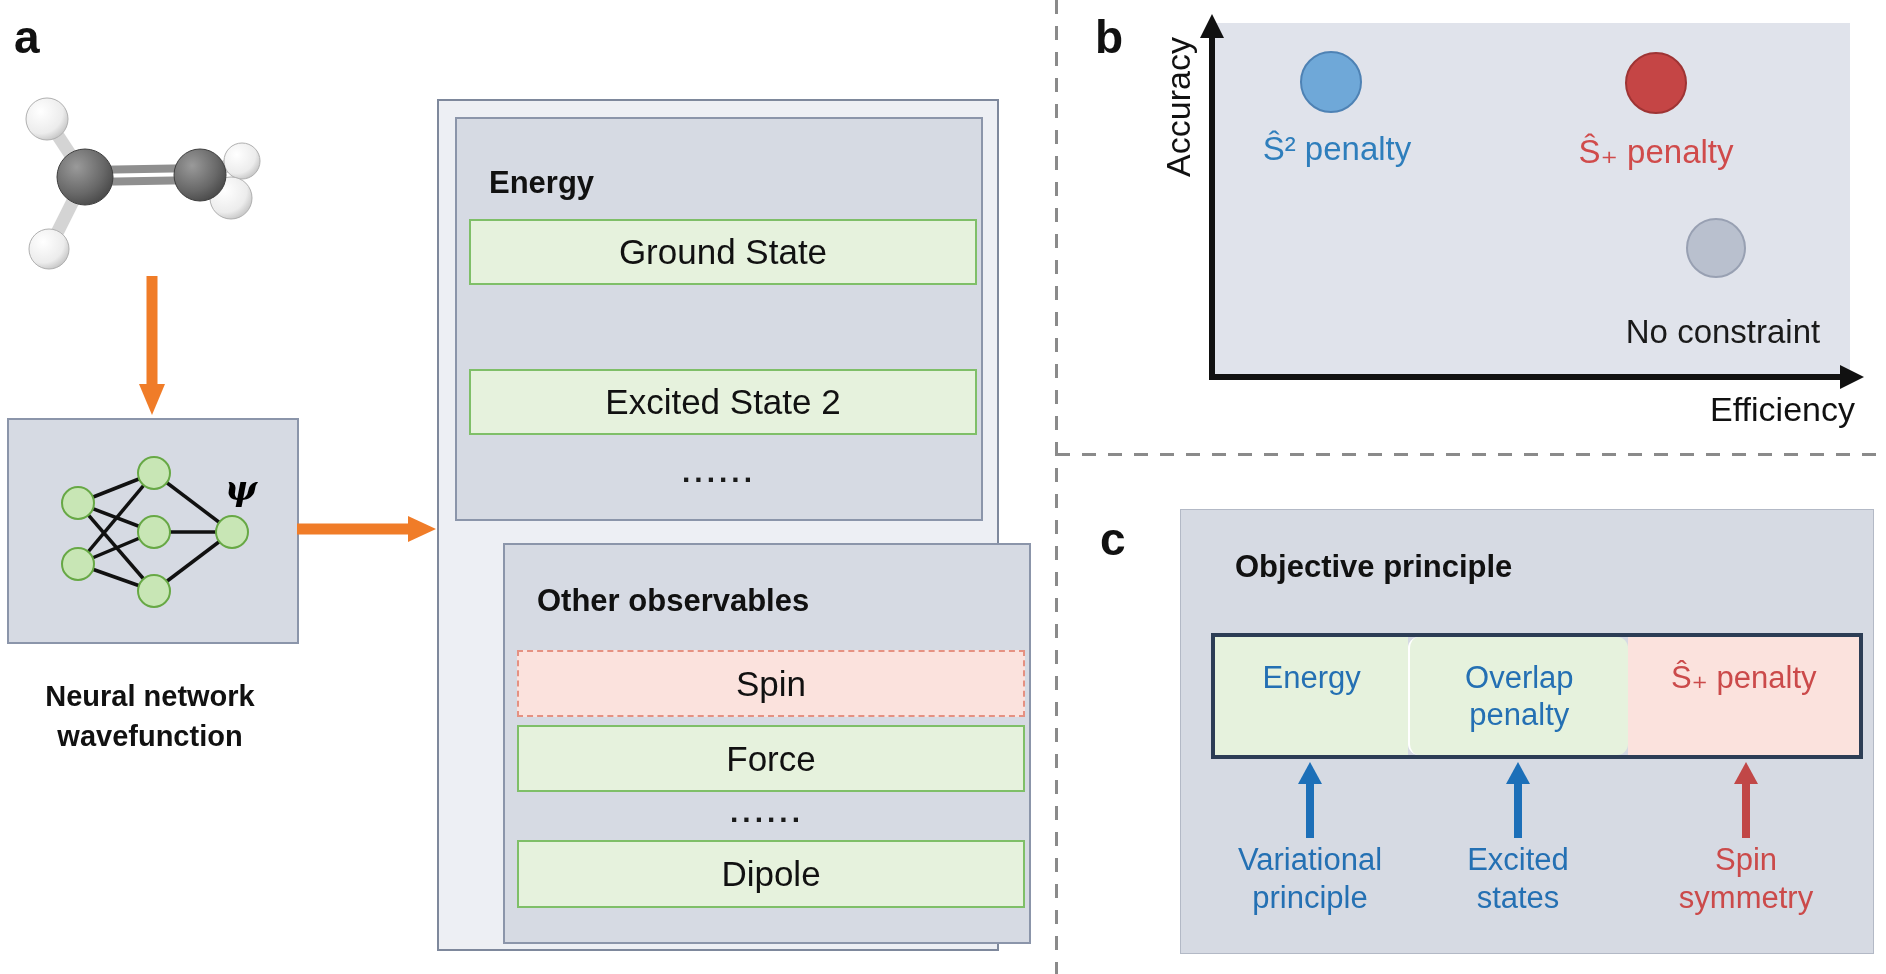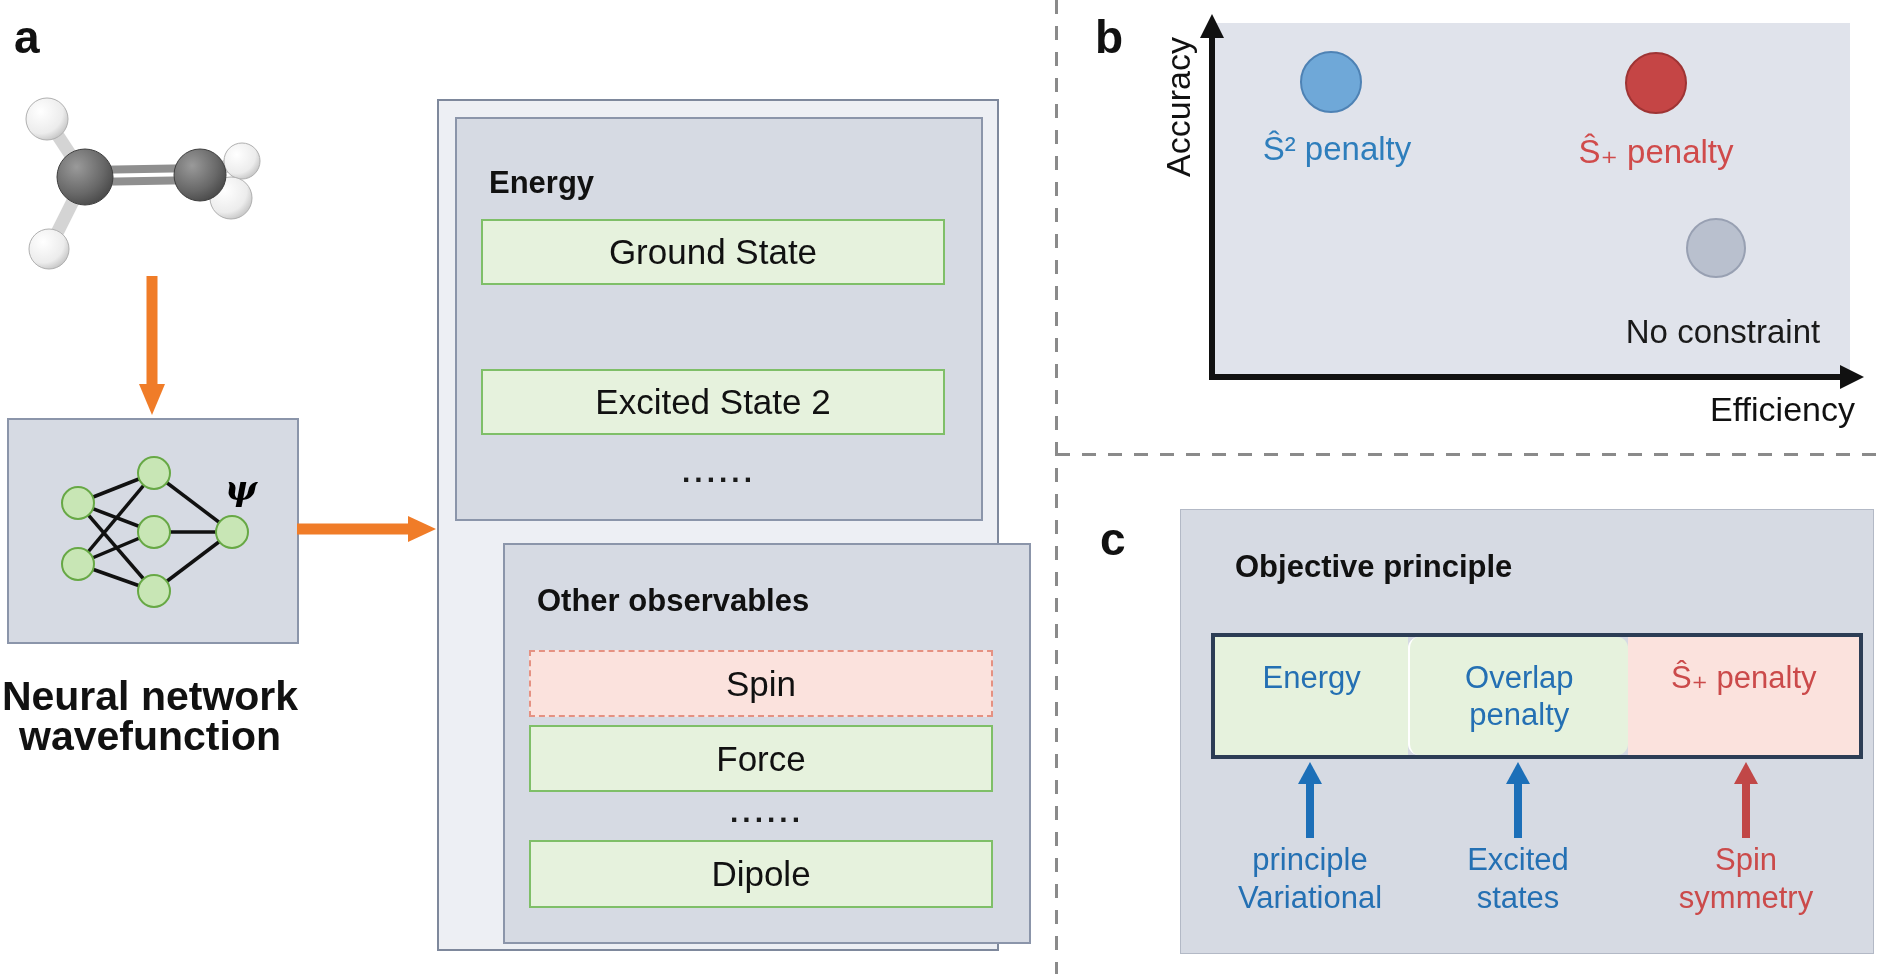--- a/index.html
+++ b/index.html
@@ -7,25 +7,25 @@
     position:relative;width:1886px;height:974px;background:#ffffff;overflow:hidden;
     font-family:"Liberation Sans","DejaVu Sans",sans-serif;color:#1a1a1a;
   }
   .abs{position:absolute;}
   .panel-label{font-size:46px;font-weight:bold;color:#111;line-height:1;}
   
   .dash-v{width:3px;background:repeating-linear-gradient(to bottom,#8a8a8a 0 14px,transparent 14px 26px);}
   .dash-h{height:3px;background:repeating-linear-gradient(to right,#8a8a8a 0 14px,transparent 14px 26px);}
   
   .nn-box{background:#d6dae3;border:2px solid #8b95aa;}
-  .caption{font-size:41px;font-weight:bold;text-align:center;line-height:40px;color:#111;}
+  .caption{font-size:29px;font-weight:bold;text-align:center;line-height:40px;color:#111;}
   .outer-box{background:#edeff4;border:2px solid #7e889c;}
   .inner-panel{background:#d6dae3;border:2px solid #8b95aa;}
   .panel-title{font-size:31px;font-weight:bold;color:#111;white-space:nowrap;}
-  .row{position:absolute;left:24px;width:464px;height:66px;display:flex;align-items:center;justify-content:center;
+  .row{position:absolute;left:12px;width:508px;height:66px;display:flex;align-items:center;justify-content:center;
        font-size:35px;color:#111;box-sizing:border-box;}
   .row.green{background:#e6f2dd;border:2px solid #7fbf68;}
   .row.pink{background:#fbe2dd;border:2px dashed #e59182;}
   .dots{position:absolute;width:468px;left:28px;text-align:center;font-size:30px;font-weight:bold;letter-spacing:4px;color:#1a1a1a;}
   .psi{font-family:"DejaVu Serif","Liberation Serif",serif;font-style:italic;font-weight:bold;font-size:34px;}
   
   .plot-bg{background:#e0e3eb;}
   .dot{border-radius:50%;box-sizing:border-box;}
   .b-label{font-size:33px;white-space:nowrap;text-align:center;}
   .axis-label{font-size:34px;color:#111;white-space:nowrap;}
@@ -184,22 +184,22 @@
       <line x1="338" y1="78" x2="338" y2="22" stroke="#1c6fb8" stroke-width="8"></line>
       <polygon points="326,24 350,24 338,2" fill="#1c6fb8"></polygon>
     </g>
     <g>
       <line x1="566" y1="78" x2="566" y2="22" stroke="#c14747" stroke-width="8"></line>
       <polygon points="554,24 578,24 566,2" fill="#c14747"></polygon>
     </g>
   </svg>
 
   <div class="abs anno blue-t" style="left:1200px;top:841px;">
+    <div>Variational</div>
     <div>principle</div>
-    <div>Variational</div>
   </div>
   <div class="abs anno blue-t" style="left:1408px;top:841px;">
     <div>Excited</div>
     <div>states</div>
   </div>
   <div class="abs anno red-t" style="left:1636px;top:841px;">
     <div>Spin</div>
     <div>symmetry</div>
   </div>
 

